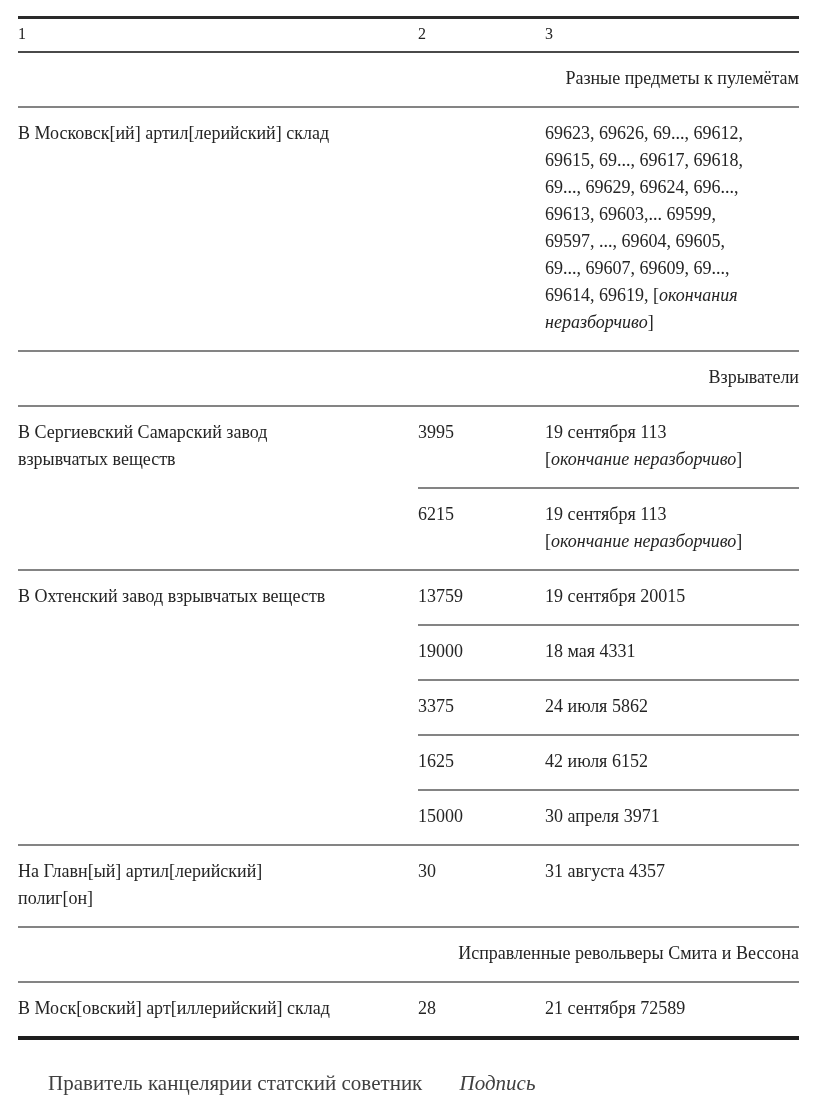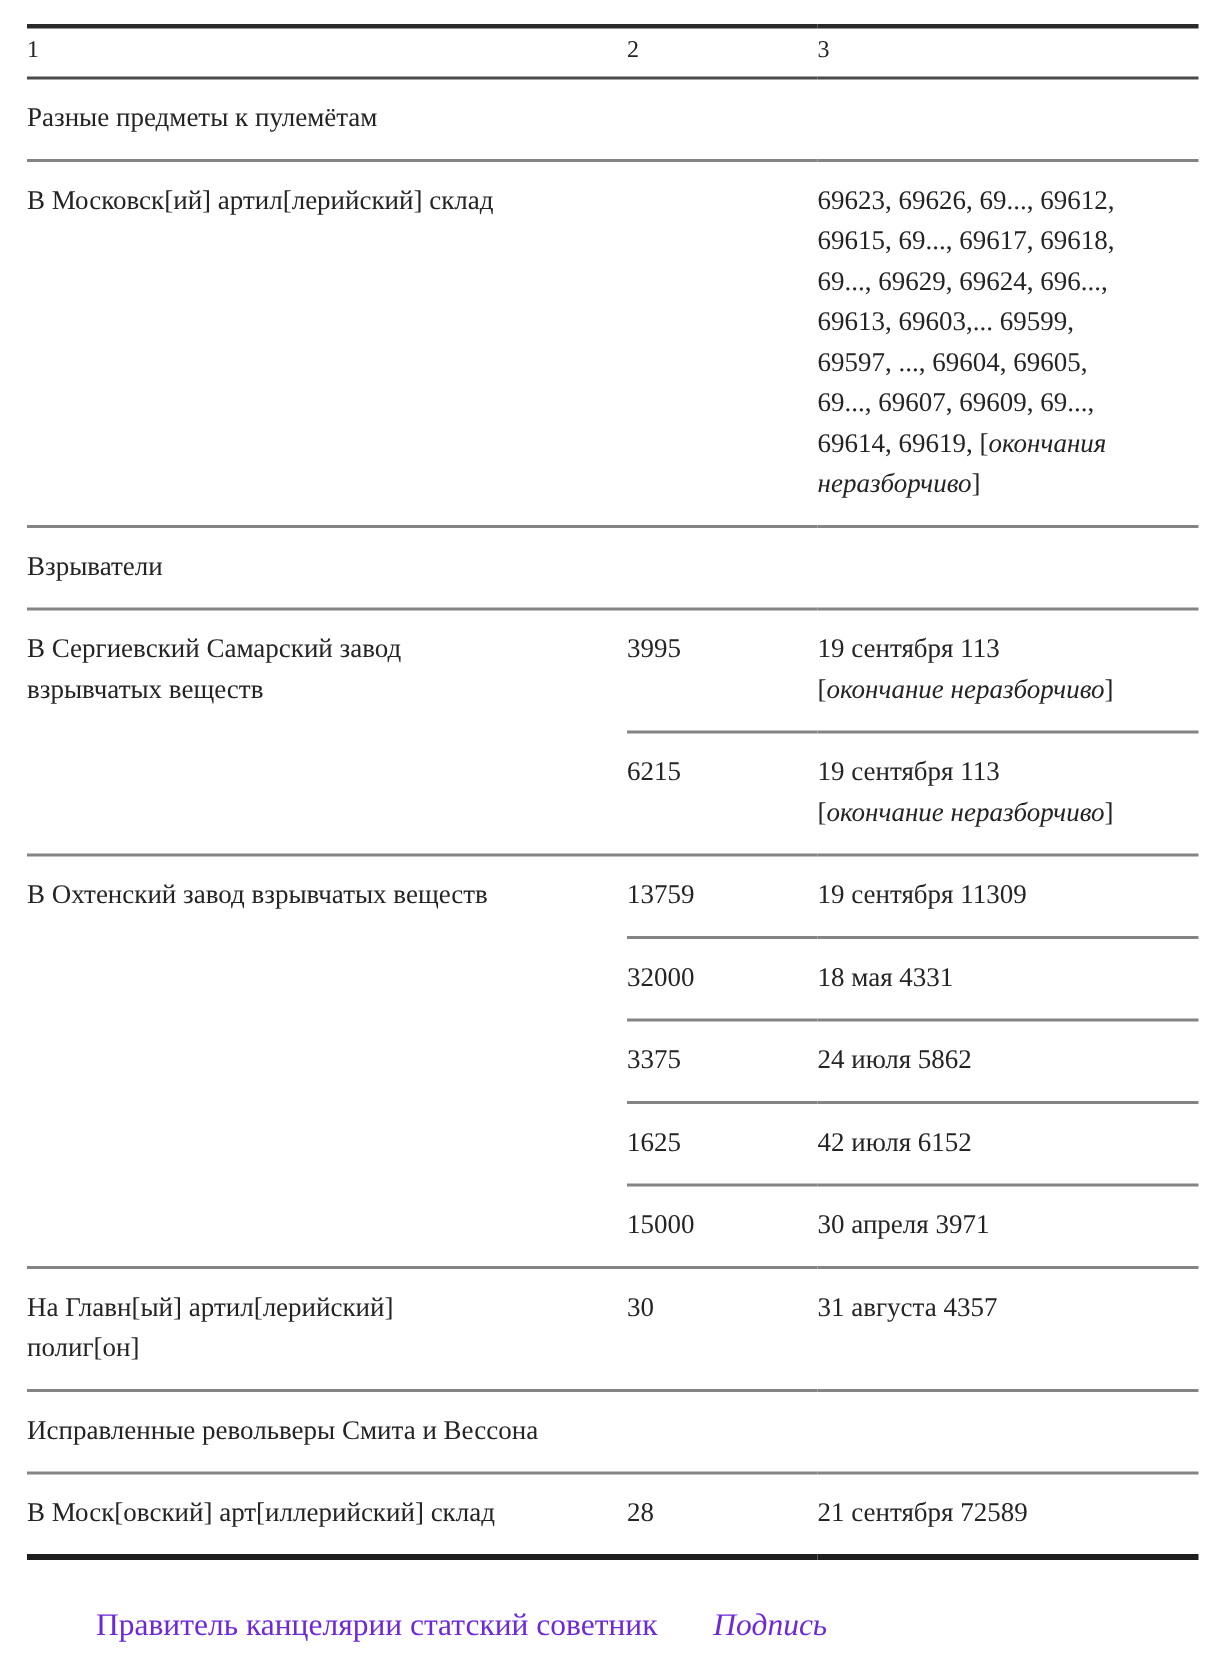--- a/index.html
+++ b/index.html
@@ -35,43 +35,44 @@
     line-height: 24px;
     padding: 3px 0 5px 0;
     border-bottom: 2px solid #4a4a4a;
     vertical-align: top;
   }
   tbody td {
     vertical-align: top;
   }
   td.section {
     padding: 12px 0 14px 0;
+    text-align: right;
   }
   td.c1 {
     padding: 12px 70px 14px 0;
     margin-top: 15px;
   }
   td.c2 {
     padding: 12px 10px 14px 0;
     margin-top: 12px;
   }
   td.c3 {
     padding: 12px 14px 14px 0;
   }
   .rb {
     border-bottom: 2px solid #848484;
   }
   .note {
     font-style: italic;
   }
   p.signature {
-    margin: 30px 0 0 64px;
+    margin: 30px 0 0 48px;
     font-size: 21px;
     line-height: 26px;
-    color: #6d28d9;
+    color: #404040;
   }
   p.signature .sign {
     font-style: italic;
     margin-left: 32px;
   }
 </style>
 </head>
 <body>
 
 <div class="page">
@@ -106,24 +107,24 @@
           <td class="c2 rb">3995</td>
           <td class="c3 rb">19 сентября 113<br>[<span class="note">окончание неразборчиво</span>]</td>
         </tr>
         <tr>
           <td class="c2 rb">6215</td>
           <td class="c3 rb">19 сентября 113<br>[<span class="note">окончание неразборчиво</span>]</td>
         </tr>
         <tr>
           <td rowspan="5" class="c1 rb">В Охтенский завод взрывчатых веществ</td>
           <td class="c2 rb">13759</td>
-          <td class="c3 rb">19 сентября 11309</td>
+          <td class="c3 rb">19 сентября 20015</td>
         </tr>
         <tr>
-          <td class="c2 rb">32000</td>
+          <td class="c2 rb">19000</td>
           <td class="c3 rb">18 мая 4331</td>
         </tr>
         <tr>
           <td class="c2 rb">3375</td>
           <td class="c3 rb">24 июля 5862</td>
         </tr>
         <tr>
           <td class="c2 rb">1625</td>
           <td class="c3 rb">42 июля 6152</td>
         </tr>

